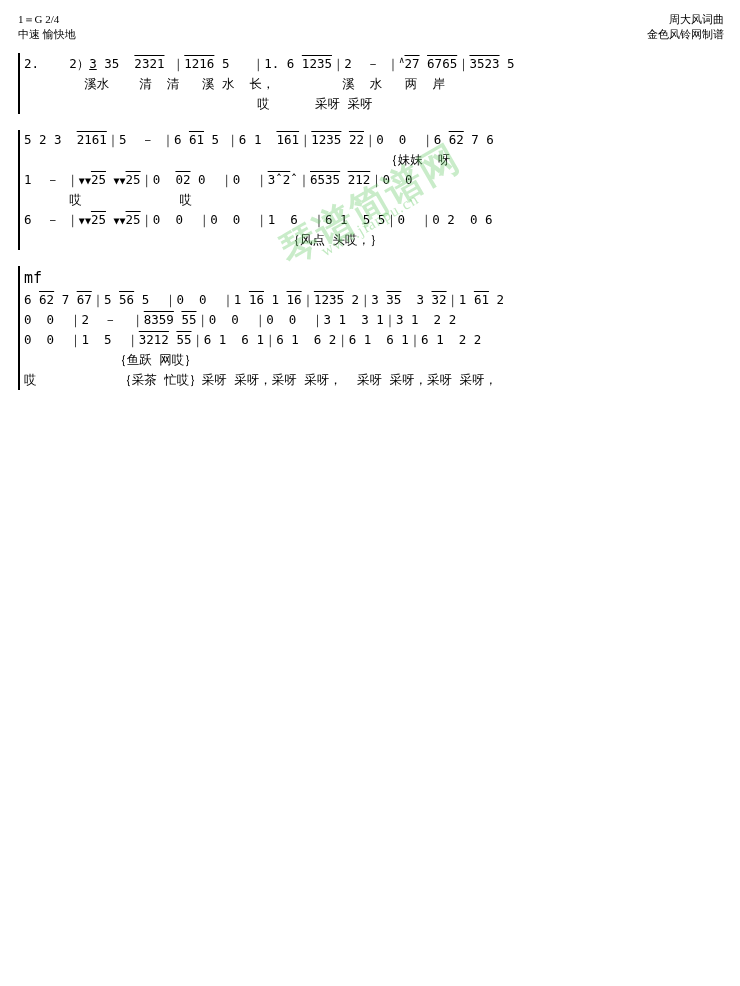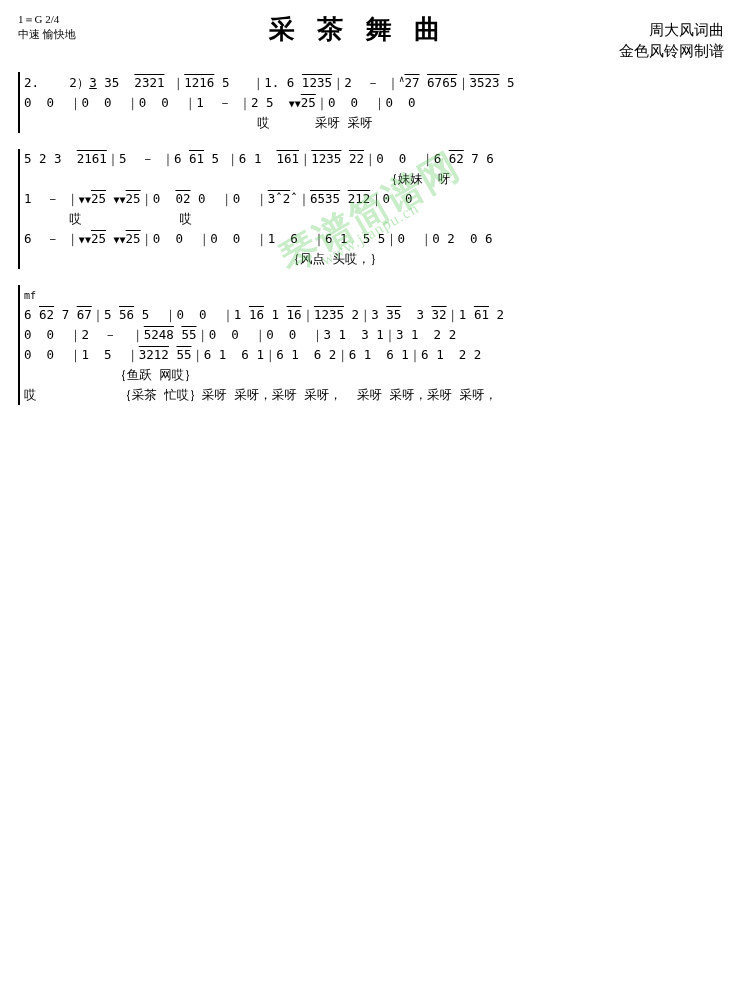--- a/index.html
+++ b/index.html
@@ -30,25 +30,24 @@
       min-width: 80px;
     }
     .main-title {
       font-size: 26px;
       font-weight: bold;
       letter-spacing: 8px;
       text-align: center;
       flex: 1;
     }
     .title-right {
-      font-size: 15px;
+      font-size: 11px;
       line-height: 1.4;
       text-align: right;
       min-width: 80px;
-      margin-top: 8px;
     }
     .intro-line {
       font-size: 12px;
       letter-spacing: 1px;
       margin-bottom: 6px;
       padding-left: 2px;
     }
     .watermark {
       position: absolute;
       top: 50%;
@@ -96,39 +95,38 @@
 </head>
 <body>
 
 <div class="page">
 
   <div class="title-row">
     <div class="title-left">
       <div>1＝G  2/4</div>
       <div>中速  愉快地</div>
     </div>
-    <div class="main-title">采 茶 舞 曲</div>
     <div class="title-right">
       <div>周大风词曲</div>
       <div>金色风铃网制谱</div>
     </div>
   </div>
 
 
   <div style="height:8px"></div>
 
   <div class="watermark">琴谱简谱网</div>
   <div class="watermark2">www.jianpu.cn</div>
 
   <div class="score-section">
 
     <div class="score-line">2.&nbsp;&nbsp;&nbsp;&nbsp;2）<u>3</u> 35&nbsp;&nbsp;<span style="text-decoration:overline">2321</span>&nbsp;｜<span style="text-decoration:overline">1216</span> 5&nbsp;&nbsp;&nbsp;｜1. 6 <span style="text-decoration:overline">1235</span>｜2&nbsp;&nbsp;－&nbsp;｜<span style="vertical-align:super;font-size:9px">∧</span><span style="text-decoration:overline">27</span>&nbsp;<span style="text-decoration:overline">6765</span>｜<span style="text-decoration:overline">3523</span> 5</div>
+    <div class="score-line">&nbsp;&nbsp;&nbsp;&nbsp;&nbsp;&nbsp;&nbsp;&nbsp;溪水&nbsp;&nbsp;&nbsp;&nbsp;清&nbsp;&nbsp;清&nbsp;&nbsp;&nbsp;溪 水&nbsp;&nbsp;长，&nbsp;&nbsp;&nbsp;&nbsp;&nbsp;&nbsp;&nbsp;&nbsp;&nbsp;溪&nbsp;&nbsp;水&nbsp;&nbsp;&nbsp;两&nbsp;&nbsp;岸</div>
 
 
-    <div class="score-line">0&nbsp;&nbsp;0&nbsp;&nbsp;｜0&nbsp;&nbsp;0&nbsp;&nbsp;｜0&nbsp;&nbsp;0&nbsp;&nbsp;｜1&nbsp;&nbsp;－&nbsp;｜2 5&nbsp;&nbsp;<span style="font-size:10px">▼▼</span><span style="text-decoration:overline">25</span>｜0&nbsp;&nbsp;0&nbsp;&nbsp;｜0&nbsp;&nbsp;0</div>
     <div class="score-line">&nbsp;&nbsp;&nbsp;&nbsp;&nbsp;&nbsp;&nbsp;&nbsp;&nbsp;&nbsp;&nbsp;&nbsp;&nbsp;&nbsp;&nbsp;&nbsp;&nbsp;&nbsp;&nbsp;&nbsp;&nbsp;&nbsp;&nbsp;&nbsp;&nbsp;&nbsp;&nbsp;&nbsp;&nbsp;&nbsp;&nbsp;哎&nbsp;&nbsp;&nbsp;&nbsp;&nbsp;&nbsp;采呀 采呀</div>
   </div>
 
   <div style="height:6px"></div>
 
   <div class="score-section">
 
     <div class="score-line">5 2 3&nbsp;&nbsp;<span style="text-decoration:overline">2161</span>｜5&nbsp;&nbsp;－&nbsp;｜6 <span style="text-decoration:overline">61</span> 5&nbsp;｜6 1&nbsp;&nbsp;<span style="text-decoration:overline">161</span>｜<span style="text-decoration:overline">1235</span> <span style="text-decoration:overline">22</span>｜0&nbsp;&nbsp;0&nbsp;&nbsp;｜6 <span style="text-decoration:overline">62</span> 7 6</div>
     <div class="score-line">&nbsp;&nbsp;&nbsp;&nbsp;&nbsp;&nbsp;&nbsp;&nbsp;&nbsp;&nbsp;&nbsp;&nbsp;&nbsp;&nbsp;&nbsp;&nbsp;&nbsp;&nbsp;&nbsp;&nbsp;&nbsp;&nbsp;&nbsp;&nbsp;&nbsp;&nbsp;&nbsp;&nbsp;&nbsp;&nbsp;&nbsp;&nbsp;&nbsp;&nbsp;&nbsp;&nbsp;&nbsp;&nbsp;&nbsp;&nbsp;&nbsp;&nbsp;&nbsp;&nbsp;&nbsp;&nbsp;&nbsp;&nbsp;｛妹妹&nbsp;&nbsp;呀</div>
 
@@ -136,23 +134,23 @@
     <div class="score-line">&nbsp;&nbsp;&nbsp;&nbsp;&nbsp;&nbsp;哎&nbsp;&nbsp;&nbsp;&nbsp;&nbsp;&nbsp;&nbsp;&nbsp;&nbsp;&nbsp;&nbsp;&nbsp;&nbsp;哎</div>
 
     <div class="score-line">6&nbsp;&nbsp;－&nbsp;｜<span style="font-size:10px">▼▼</span><span style="text-decoration:overline">25</span>&nbsp;<span style="font-size:10px">▼▼</span><span style="text-decoration:overline">25</span>｜0&nbsp;&nbsp;0&nbsp;&nbsp;｜0&nbsp;&nbsp;0&nbsp;&nbsp;｜1&nbsp;&nbsp;6&nbsp;&nbsp;｜6 1&nbsp;&nbsp;5 5｜0&nbsp;&nbsp;｜0 2&nbsp;&nbsp;0 6</div>
     <div class="score-line">&nbsp;&nbsp;&nbsp;&nbsp;&nbsp;&nbsp;&nbsp;&nbsp;&nbsp;&nbsp;&nbsp;&nbsp;&nbsp;&nbsp;&nbsp;&nbsp;&nbsp;&nbsp;&nbsp;&nbsp;&nbsp;&nbsp;&nbsp;&nbsp;&nbsp;&nbsp;&nbsp;&nbsp;&nbsp;&nbsp;&nbsp;&nbsp;&nbsp;&nbsp;&nbsp;｛风点 头哎，｝</div>
   </div>
 
   <div style="height:6px"></div>
 
   <div class="score-section">
 
-    <div class="score-line"><span style="font-size:10px">mf</span></div>
+    <div class="score-line"><span style="font-size:15px">mf</span></div>
     <div class="score-line">6 <span style="text-decoration:overline">62</span> 7 <span style="text-decoration:overline">67</span>｜5 <span style="text-decoration:overline">56</span> 5&nbsp;&nbsp;｜0&nbsp;&nbsp;0&nbsp;&nbsp;｜1 <span style="text-decoration:overline">16</span> 1 <span style="text-decoration:overline">16</span>｜<span style="text-decoration:overline">1235</span> 2｜3 <span style="text-decoration:overline">35</span>&nbsp;&nbsp;3 <span style="text-decoration:overline">32</span>｜1 <span style="text-decoration:overline">61</span> 2</div>
 
-    <div class="score-line">0&nbsp;&nbsp;0&nbsp;&nbsp;｜2&nbsp;&nbsp;－&nbsp;&nbsp;｜<span style="text-decoration:overline">5248</span> <span style="text-decoration:overline">55</span>｜0&nbsp;&nbsp;0&nbsp;&nbsp;｜0&nbsp;&nbsp;0&nbsp;&nbsp;｜3 1&nbsp;&nbsp;3 1｜3 1&nbsp;&nbsp;2 2</div>
+    <div class="score-line">0&nbsp;&nbsp;0&nbsp;&nbsp;｜2&nbsp;&nbsp;－&nbsp;&nbsp;｜<span style="text-decoration:overline">8359</span> <span style="text-decoration:overline">55</span>｜0&nbsp;&nbsp;0&nbsp;&nbsp;｜0&nbsp;&nbsp;0&nbsp;&nbsp;｜3 1&nbsp;&nbsp;3 1｜3 1&nbsp;&nbsp;2 2</div>
 
     <div class="score-line">0&nbsp;&nbsp;0&nbsp;&nbsp;｜1&nbsp;&nbsp;5&nbsp;&nbsp;｜<span style="text-decoration:overline">3212</span> <span style="text-decoration:overline">55</span>｜6 1&nbsp;&nbsp;6 1｜6 1&nbsp;&nbsp;6 2｜6 1&nbsp;&nbsp;6 1｜6 1&nbsp;&nbsp;2 2</div>
     <div class="score-line">&nbsp;&nbsp;&nbsp;&nbsp;&nbsp;&nbsp;&nbsp;&nbsp;&nbsp;&nbsp;&nbsp;&nbsp;｛鱼跃 网哎｝</div>
     <div class="score-line">哎&nbsp;&nbsp;&nbsp;&nbsp;&nbsp;&nbsp;&nbsp;&nbsp;&nbsp;&nbsp;&nbsp;｛采茶 忙哎｝采呀 采呀，采呀 采呀，&nbsp;&nbsp;采呀 采呀，采呀 采呀，</div>
   </div>
 
 </div>
 
 </body></html>

